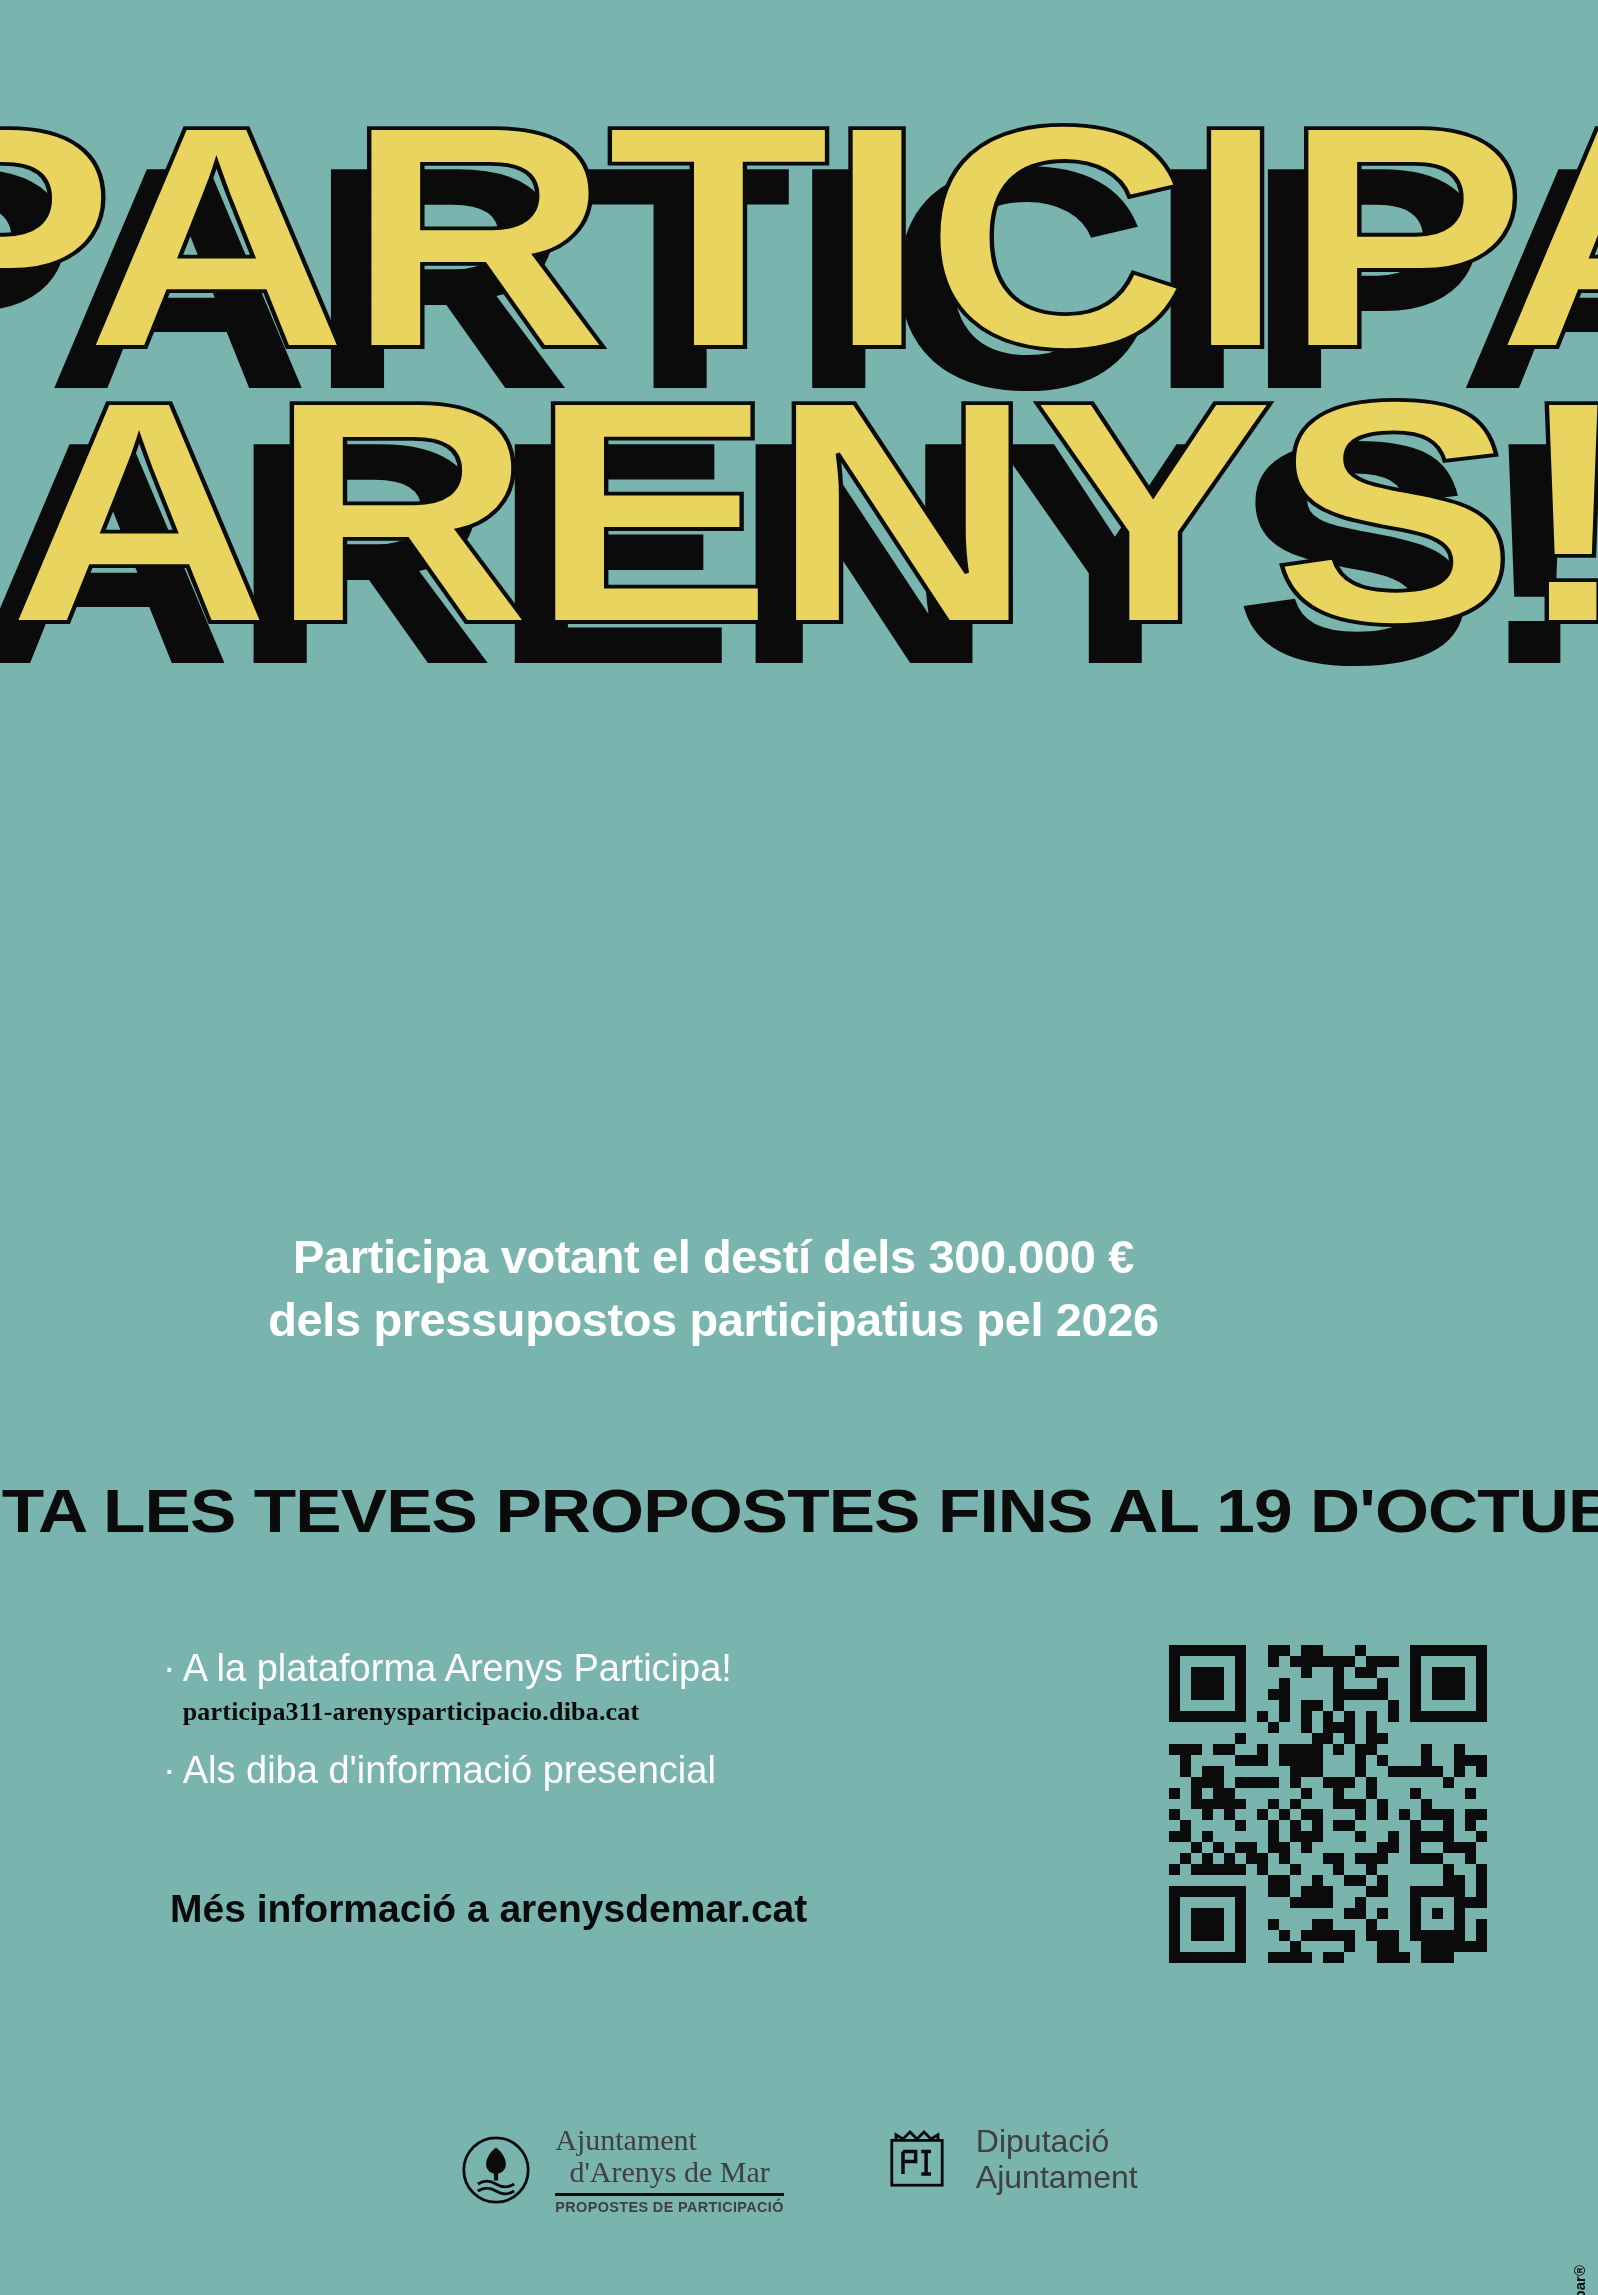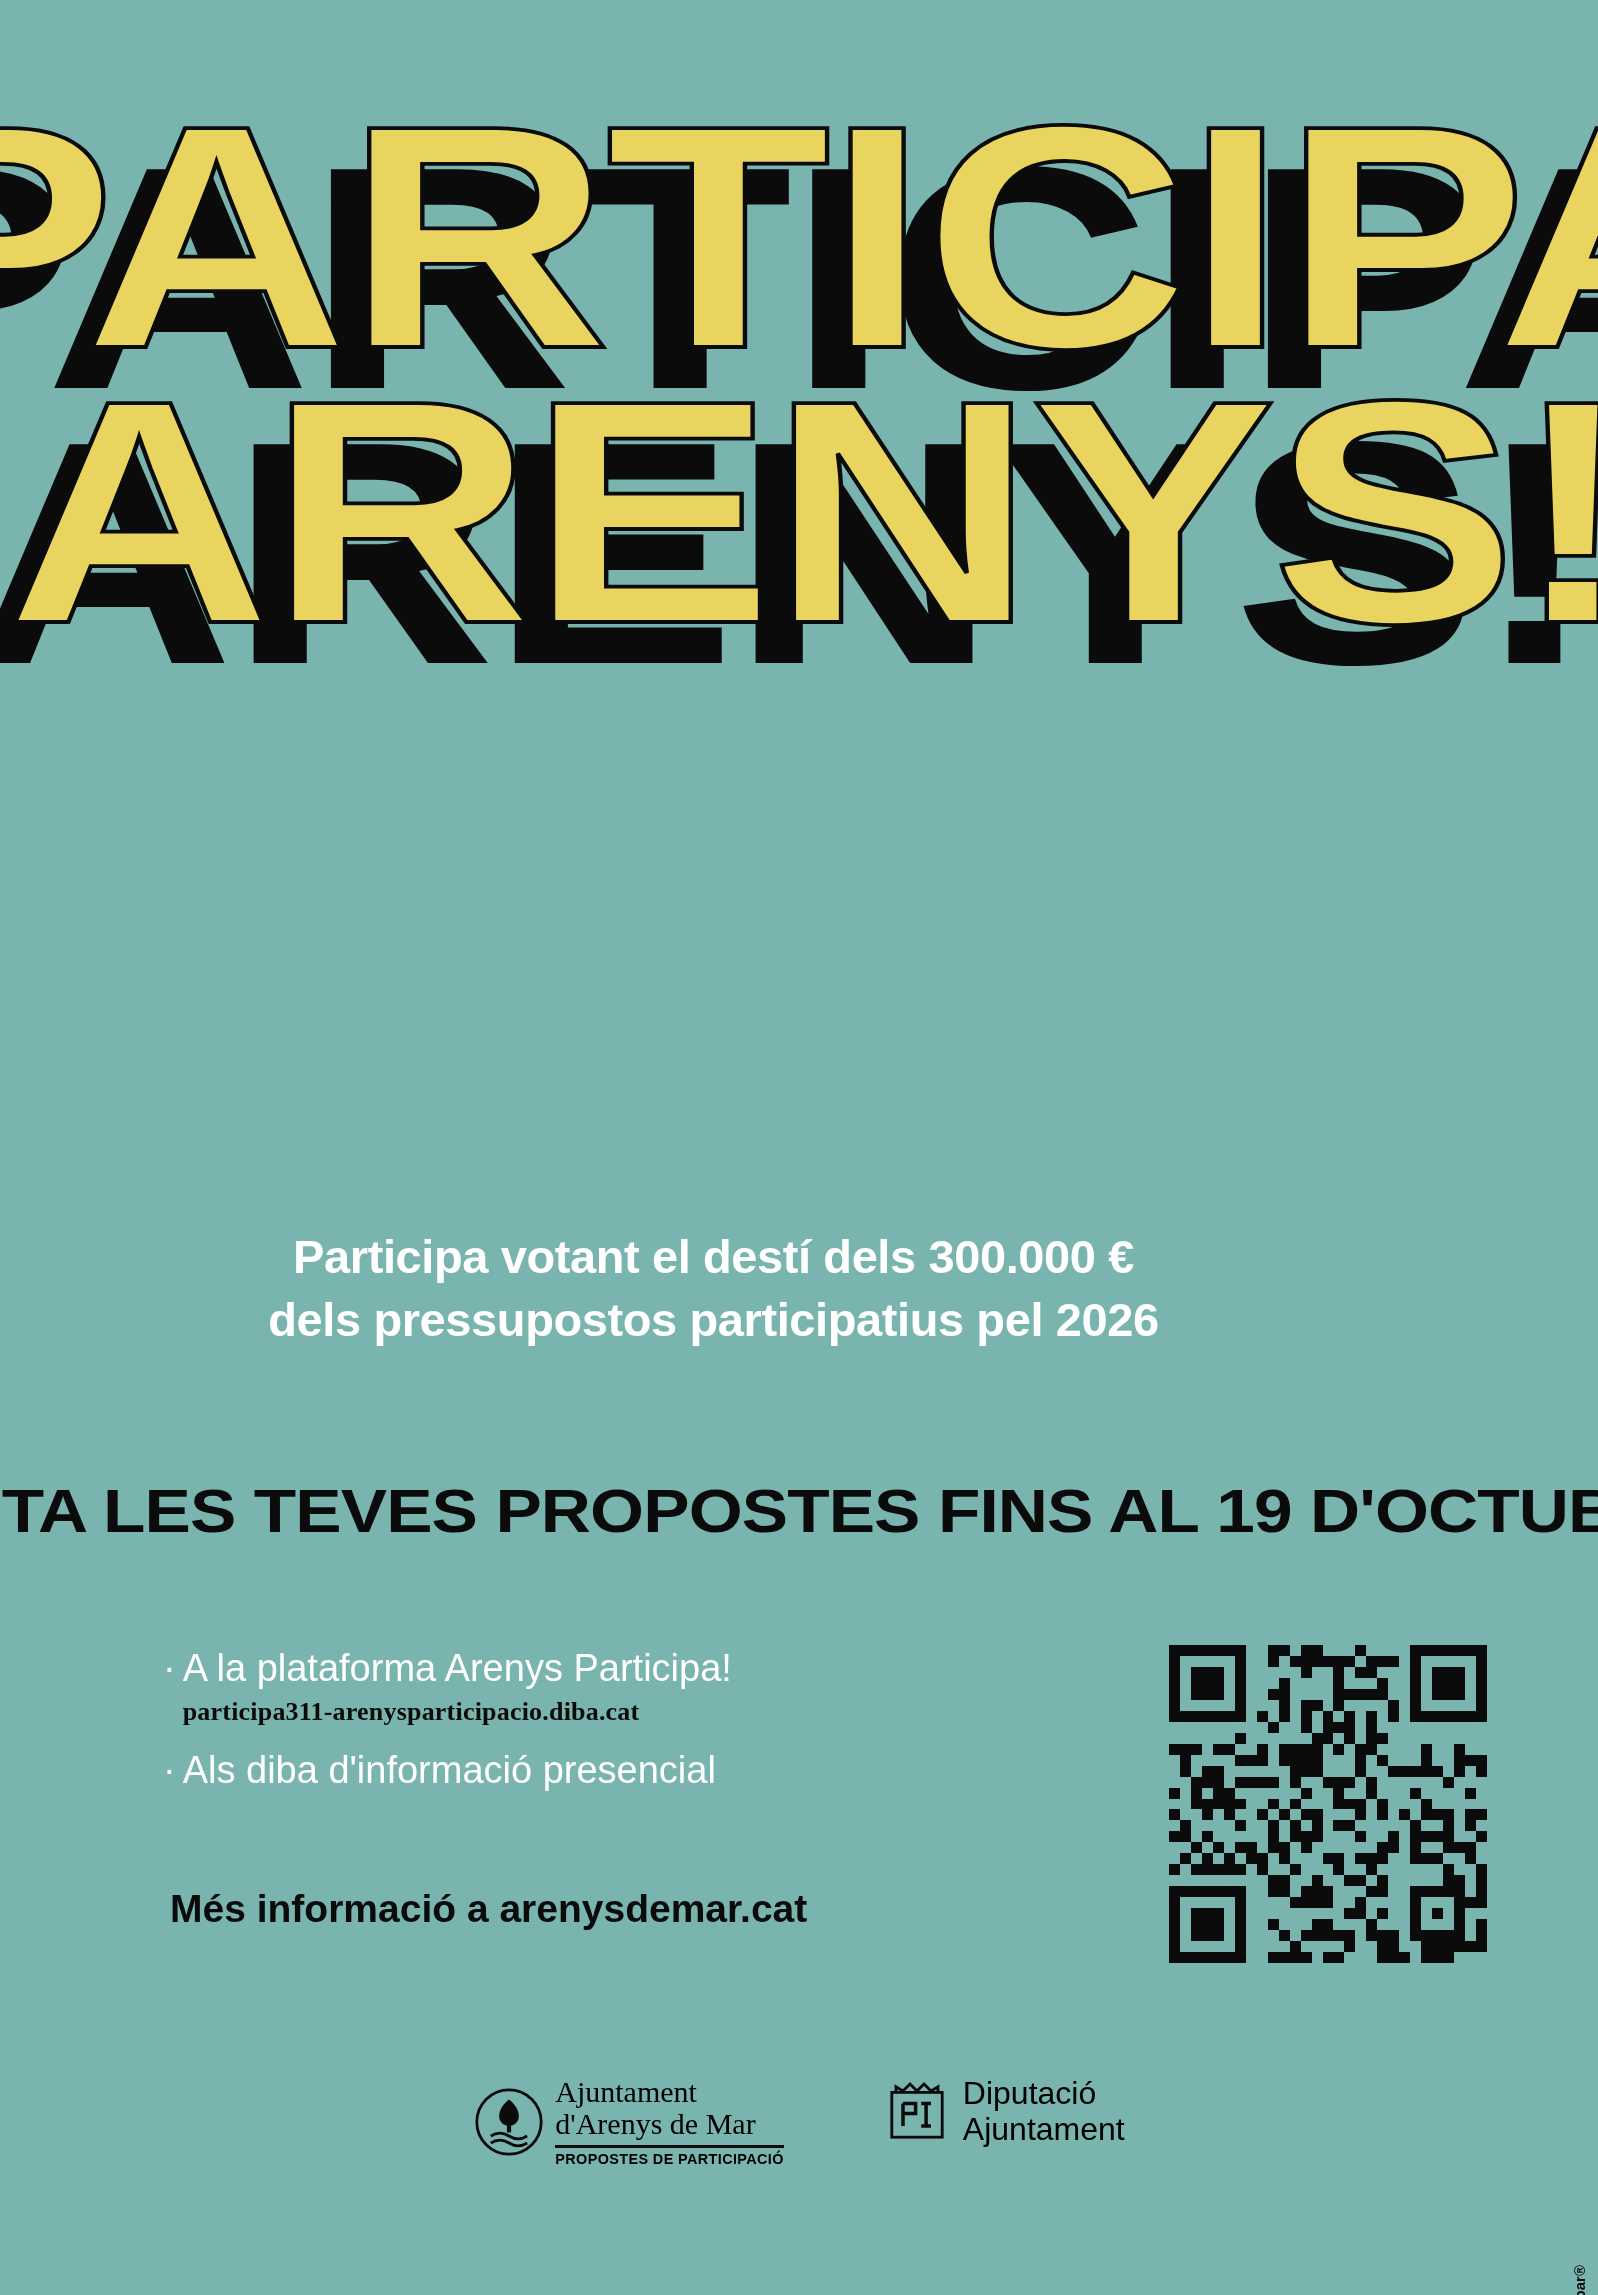--- a/index.html
+++ b/index.html
@@ -155,34 +155,35 @@
     top: 2076px;
     width: 1599px;
     display: flex;
     justify-content: center;
     align-items: flex-start;
     gap: 98px;
   }
   .logo {
     display: flex;
     align-items: center;
-    gap: 11px;
-    color: #000000;
+    gap: 24px;
+    color: #404040;
+    margin-top: 48px;
   }
   .logo-mark {
     width: 70px;
     height: 70px;
     flex: none;
   }
   .logo-text-1 {
     font-family: "Liberation Serif", serif;
     line-height: 1.08;
   }
   .logo-text-1 .l1 { font-size: 30px; }
-  .logo-text-1 .l2 { font-size: 30px; }
+  .logo-text-1 .l2 { font-size: 30px; text-align: center; }
   .logo-text-1 .l3 {
     font-family: "Liberation Sans", sans-serif;
     font-size: 14.4px;
     font-weight: bold;
     letter-spacing: 0.4px;
     margin-top: 4.5px;
   }
   .logo-rule {
     height: 2.3px;
     background: #0b0b0b;

